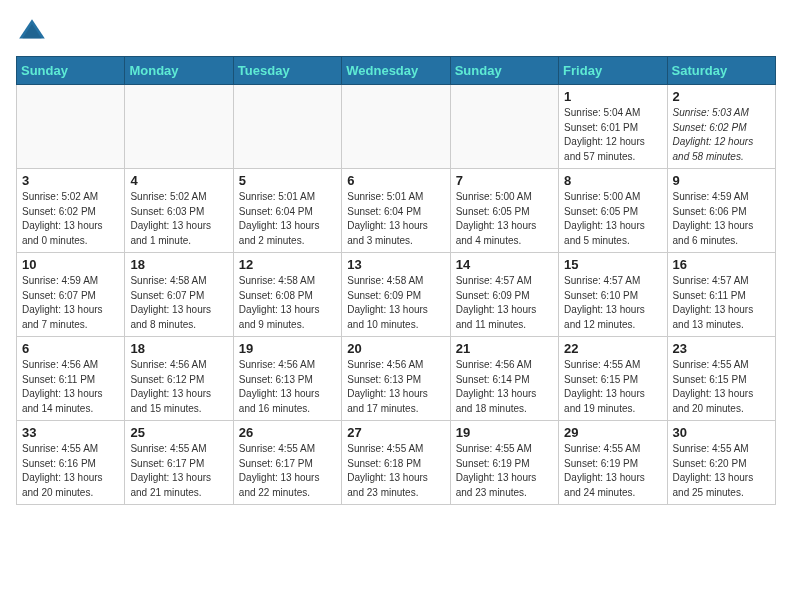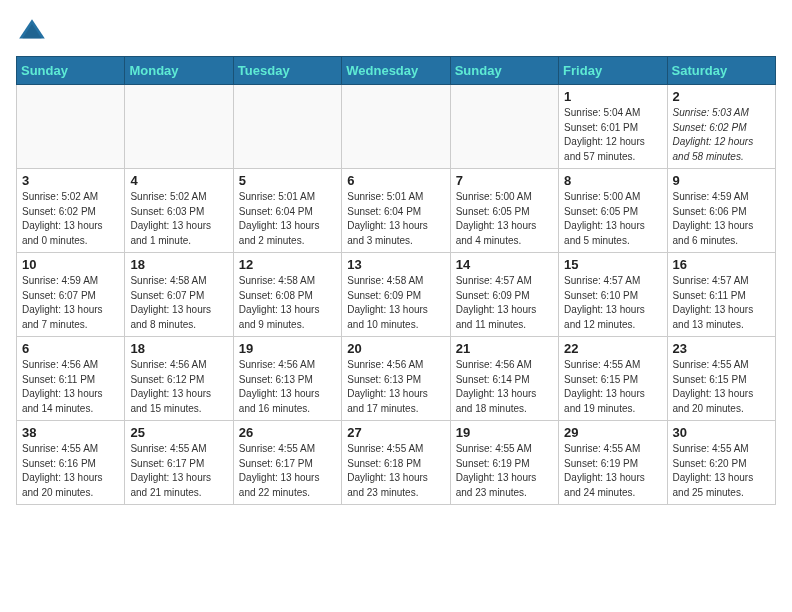--- a/index.html
+++ b/index.html
@@ -263,21 +263,21 @@
         </td>
         <td>
           <span class="day-number">23</span>
           <div class="day-info" style="white-space: pre-line;">Sunrise: 4:55 AM
 Sunset: 6:15 PM
 Daylight: 13 hours and 20 minutes.</div>
         </td>
       </tr>
       <tr>
         <td>
-          <span class="day-number">38</span>
+          <span class="day-number">33</span>
           <div class="day-info" style="white-space: pre-line;">Sunrise: 4:55 AM
 Sunset: 6:16 PM
 Daylight: 13 hours and 20 minutes.</div>
         </td>
         <td>
           <span class="day-number">25</span>
           <div class="day-info" style="white-space: pre-line;">Sunrise: 4:55 AM
 Sunset: 6:17 PM
 Daylight: 13 hours and 21 minutes.</div>
         </td>

